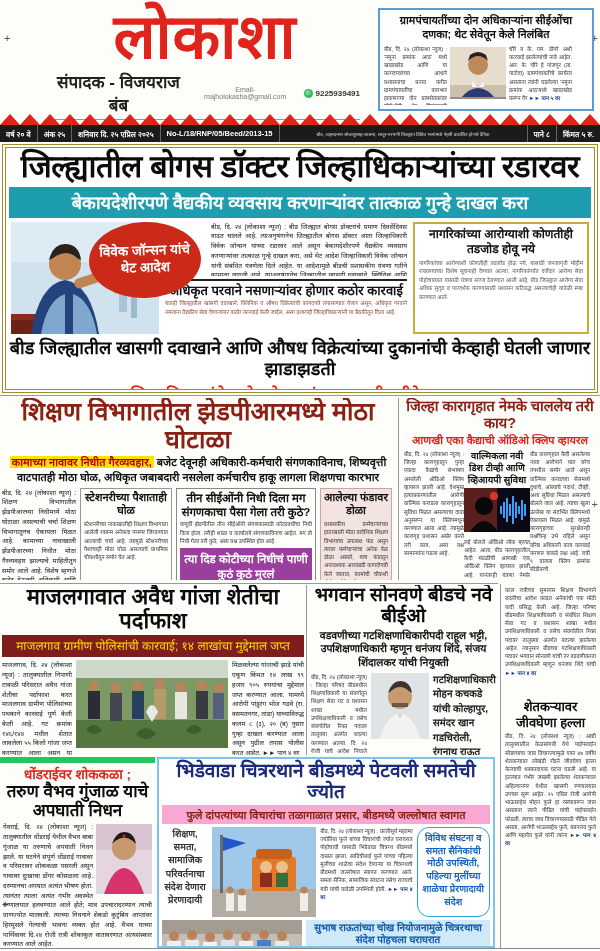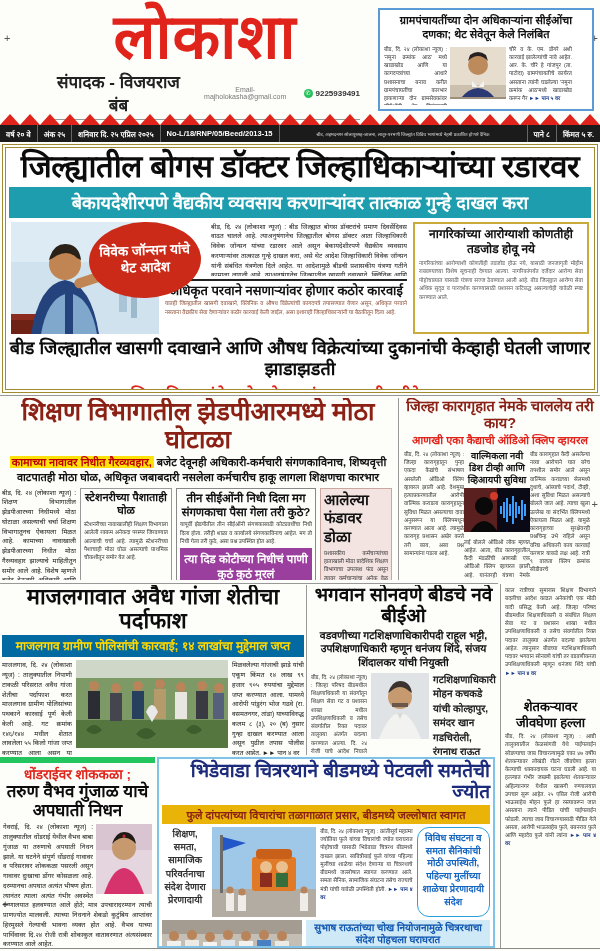--- a/index.html
+++ b/index.html
@@ -62,36 +62,36 @@
   .edu-strap { font-size:11px; font-weight:700; text-align:center; line-height:1.35; margin:2px 6px 0; color:#111; }
   .hl { background:#ffe10a; color:#c00000; padding:0 2px; }
   .edu-cols { display:flex; gap:4px; margin-top:3px; height:118px; }
   .edu-c1 { width:74px; height:100%; }
   .statbox { width:92px; border:1px solid #999; padding:2px 3px; overflow:hidden; }
   .stat-h { font-size:11px; font-weight:800; text-align:center; line-height:1.25; }
   .ceoblock { width:140px; border:1px solid #888; padding:2px 3px; overflow:hidden; }
   .ceo-h { font-size:11.5px; font-weight:800; text-align:center; line-height:1.25; }
   .purple { background:#9b3f9e; color:#fff; font-size:11.5px; font-weight:800; text-align:center; line-height:1.25; padding:4px 2px; margin-top:2px; }
   .fundbox { width:72px; background:#f3e4e2; border:1px solid #c9a6a0; padding:2px 3px; overflow:hidden; }
-  .fund-h { font-size:15px; font-weight:800; line-height:1.25; }
+  .fund-h { font-size:11px; font-weight:800; text-align:center; line-height:1.25; }
 
   .jail { position:absolute; left:398px; top:2px; width:200px; height:182px; border-left:1px solid #999; padding:0 2px 0 5px; overflow:hidden; }
   .jail-h { font-size:14.5px; font-weight:900; text-align:center; color:#8b2015; line-height:1.2; }
   .jail-sub { font-size:11px; font-weight:900; text-align:center; color:#e0241b; line-height:1.2; margin-top:1px; }
   .jail-cols { display:flex; margin-top:3px; height:140px; }
   .jail-c { width:60px; height:100%; }
   .clipbox { width:66px; }
   .clip-h { font-size:9.5px; font-weight:800; text-align:center; line-height:1.25; }
   .clip-img { width:66px; height:44px; margin:2px 0; }
 
   
   .section3 { position:absolute; left:0; top:583px; width:498px; height:172px; border-top:1px solid #999; }
   .ganja { position:absolute; left:2px; top:1px; width:302px; height:170px; overflow:hidden; }
   .ganja-h { font-size:22px; font-weight:900; text-align:center; line-height:1.1; color:#0c0c0c; }
-  .ganja-strap { background:#0369a1; color:#ffd900; font-size:12px; font-weight:700; text-align:center; padding:2px 0 3px; margin-top:2px; }
+  .ganja-strap { background:#7f1d1d; color:#ffd900; font-size:12px; font-weight:400; text-align:center; padding:2px 0 3px; margin-top:2px; }
   .ganja-row { display:flex; gap:4px; margin-top:3px; }
   .ganja-c { width:70px; height:132px; }
   .ganja-mid { width:152px; }
   .ganja-photo { width:152px; height:88px; }
   .caps { display:flex; gap:4px; margin-top:2px; }
   .caps .t5 { width:74px; height:40px; }
 
   .beo { position:absolute; left:306px; top:1px; width:192px; height:170px; border-left:1px solid #999; padding:0 2px 0 4px; overflow:hidden; }
   .beo-h { font-size:19px; font-weight:900; text-align:center; line-height:1.1; color:#0c0c0c; }
   .beo-strap { font-size:10.5px; font-weight:800; text-align:center; line-height:1.3; margin-top:2px; }
@@ -106,22 +106,22 @@
   .farmer-b { height:215px; margin-top:2px; }
 
   
   .vaibhav { position:absolute; left:0; top:757px; width:155px; height:191px; border-top:6px solid #22c55e; padding:2px 3px 0 3px; overflow:hidden; }
   .vh-red { font-size:13.5px; font-weight:900; text-align:center; color:#e0241b; }
   .vh { font-size:17px; font-weight:900; text-align:center; line-height:1.1; color:#0c0c0c; }
   .v-body { margin-top:2px; }
   .v-photo { float:right; width:56px; height:70px; margin:2px 0 2px 3px; }
 
   .bhide { position:absolute; left:157px; top:757px; width:338px; height:191px; border:2.5px solid #7fc3e8; background:#fff; padding:2px 3px; overflow:hidden; }
-  .bh-h { font-size:19px; font-weight:900; text-align:right; line-height:1.1; color:#1b2a7a; }
-  .bh-strap { background:#eab308; color:#8b2015; font-size:11px; font-weight:800; text-align:center; padding:2px 0; margin-top:2px; }
+  .bh-h { font-size:19px; font-weight:900; text-align:center; line-height:1.1; color:#1b2a7a; }
+  .bh-strap { background:#f9a8d4; color:#8b2015; font-size:11px; font-weight:800; text-align:center; padding:2px 0; margin-top:2px; }
   .bh-main { display:flex; gap:4px; margin-top:3px; height:90px; }
   .bh-cap { width:48px; font-size:9.5px; font-weight:800; text-align:center; line-height:1.4; color:#333; }
   .bh-photo { width:104px; height:90px; flex:0 0 auto; }
   .bh-body { width:96px; height:90px; }
   .bh-box { width:76px; border:1.5px solid #2aa0d8; border-radius:12px; padding:4px 3px; color:#1565c0; font-size:9.5px; font-weight:800; text-align:center; line-height:1.35; }
   .bh-bottom { display:flex; gap:4px; margin-top:3px; }
   .bh-group { width:140px; height:50px; flex:0 0 auto; }
   .bh-br { flex:1; }
   .bh-bar { background:#cfe9f7; color:#1258b0; font-size:10px; font-weight:800; text-align:center; padding:2px 1px; line-height:1.2; }
   .footline { position:absolute; left:0; top:948px; width:600px; border-top:1px solid #888; }

